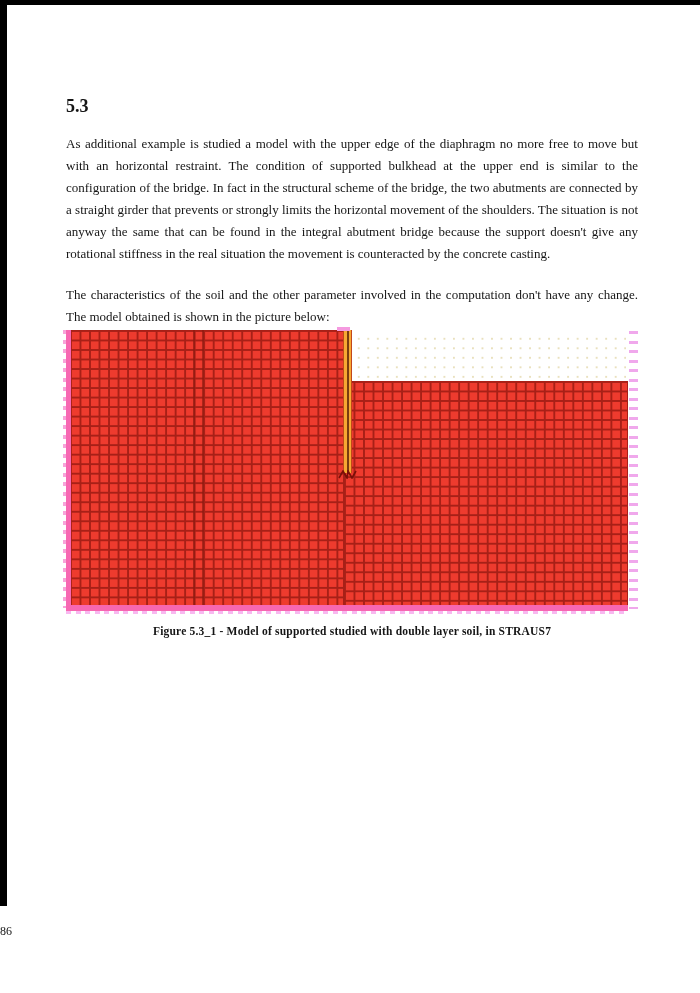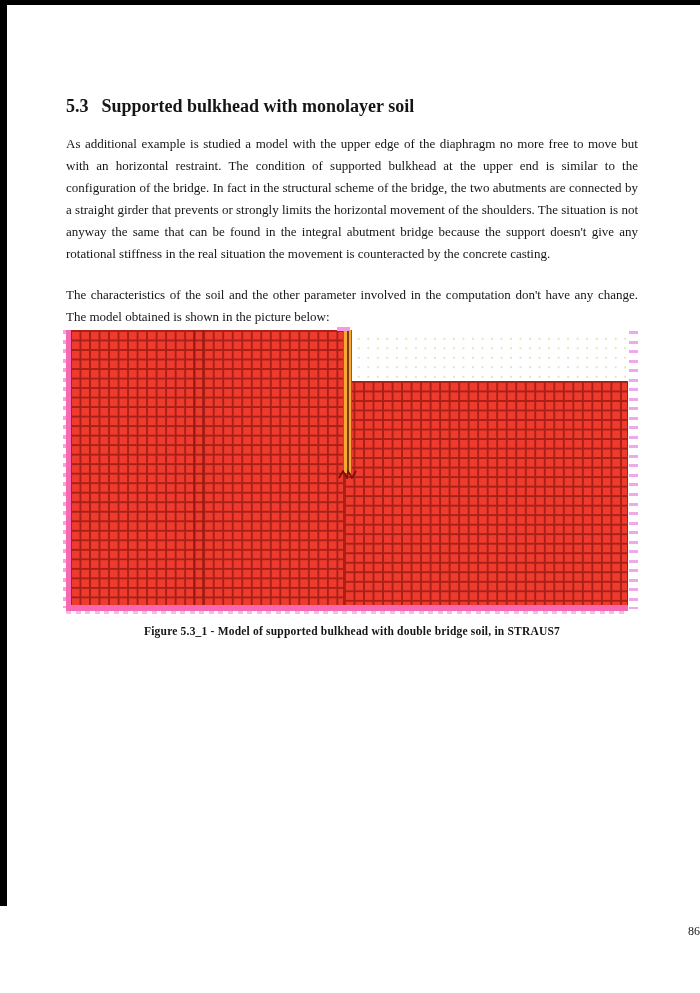--- a/index.html
+++ b/index.html
@@ -5,21 +5,21 @@
   html,body{margin:0;padding:0;}
   body{
     width:700px;height:993px;position:relative;background:#ffffff;
     font-family:"Liberation Serif", serif;color:#151515;overflow:hidden;
   }
   
   .scan-bar-top{position:absolute;left:0;top:0;width:700px;height:5px;background:#000;}
   .scan-bar-left{position:absolute;left:0;top:0;width:7px;height:906px;background:#000;}
 
   .heading{position:absolute;left:66px;top:84px;width:572px;font-size:18px;display:flex;}
-  .heading .num{margin-right:13px;}
+  .heading .num{margin-right:22px;}
 
   .para{position:absolute;left:66px;width:572px;font-size:13px;line-height:22px;
         text-align:justify;font-weight:400;}
   .para-1{top:120px;}
   .para-2{top:271px;}
 
   
   .fig{position:absolute;left:66px;top:327px;width:572px;height:287px;}
 
   .mesh{
@@ -57,31 +57,30 @@
   .ticks-right{position:absolute;left:563px;top:4px;width:9px;height:278px;
       background:repeating-linear-gradient(to bottom,var(--tick-pink) 0 3px, transparent 3px 9.53px);}
 
   .ghost-dots{position:absolute;left:288px;top:7px;width:272px;height:46px;
       background-image:radial-gradient(#e9e0bd 1px, transparent 1.2px);
       background-size:9.53px 9.53px;}
 
   .caption{position:absolute;left:66px;top:625px;width:572px;text-align:center;
       font-size:11.5px;font-weight:700;letter-spacing:.2px;}
 
-  .page-number{position:absolute;left:0;top:924px;width:700px;text-align:right;font-size:12px;}
+  .page-number{position:absolute;left:0;top:924px;width:700px;text-align:left;font-size:12px;}
 </style>
 </head>
 <body>
 
 <div class="scan-bar-top"></div>
 <div class="scan-bar-left"></div>
 
 <h1 class="heading">
   <span class="num">5.3</span>
-  <span>Supported bulkhead with monolayer soil</span>
 </h1>
 
 <p class="para para-1">As additional example is studied a model with the upper edge of the diaphragm no more free to move but with an horizontal restraint. The condition of supported bulkhead at the upper end is similar to the configuration of the bridge. In fact in the structural scheme of the bridge, the two abutments are connected by a straight girder that prevents or strongly limits the horizontal movement of the shoulders. The situation is not anyway the same that can be found in the integral abutment bridge because the support doesn't give any rotational stiffness in the real situation the movement is counteracted by the concrete casting.</p>
 <p class="para para-2">The characteristics of the soil and the other parameter involved in the computation don't have any change. The model obtained is shown in the picture below:</p>
 
 <div class="fig">
   <div class="ghost-dots"></div>
   <div class="soil-left mesh"></div>
   <div class="soil-right mesh"></div>
   <div class="seam seam-a"></div>
@@ -91,15 +90,15 @@
   <div class="ticks-right"></div>
   <div class="bulkhead"></div>
   <div class="bulkhead-top-tick"></div>
   <div class="bulkhead-tip">
     <svg width="20" height="9" viewBox="0 0 20 9">
       <polyline points="1,8 5,1 9,8 10,1 14,8 18,1" fill="none" stroke="#7a1008" stroke-width="1.6"></polyline>
     </svg>
   </div>
 </div>
 
-<div class="caption">Figure 5.3_1 - Model of supported bulkhead with double bridge soil, in STRAUS7</div>
+<div class="caption">Figure 5.3_1 - Model of supported studied with double layer soil, in STRAUS7</div>
 
 <div class="page-number">86</div>
 
 </body></html>

